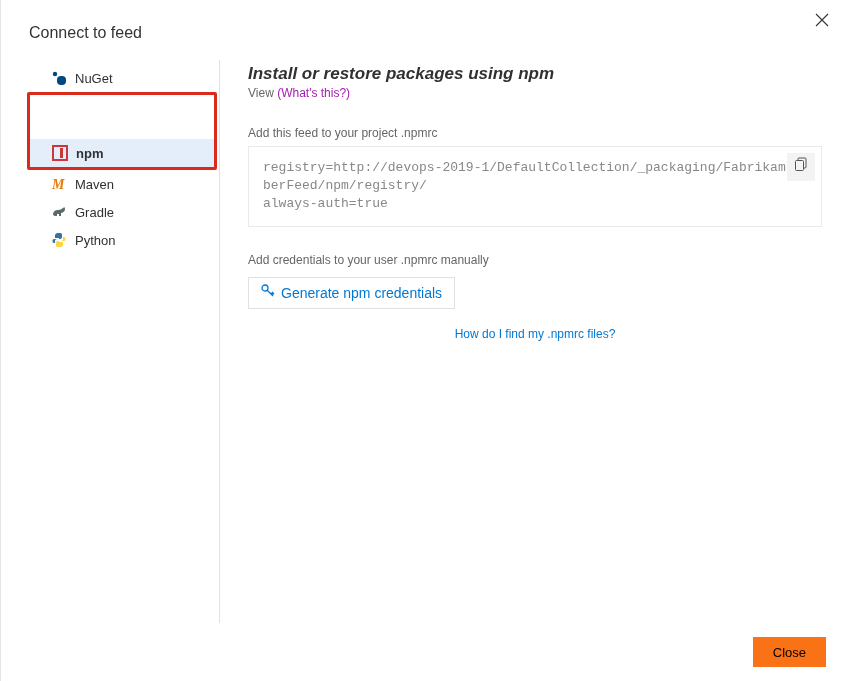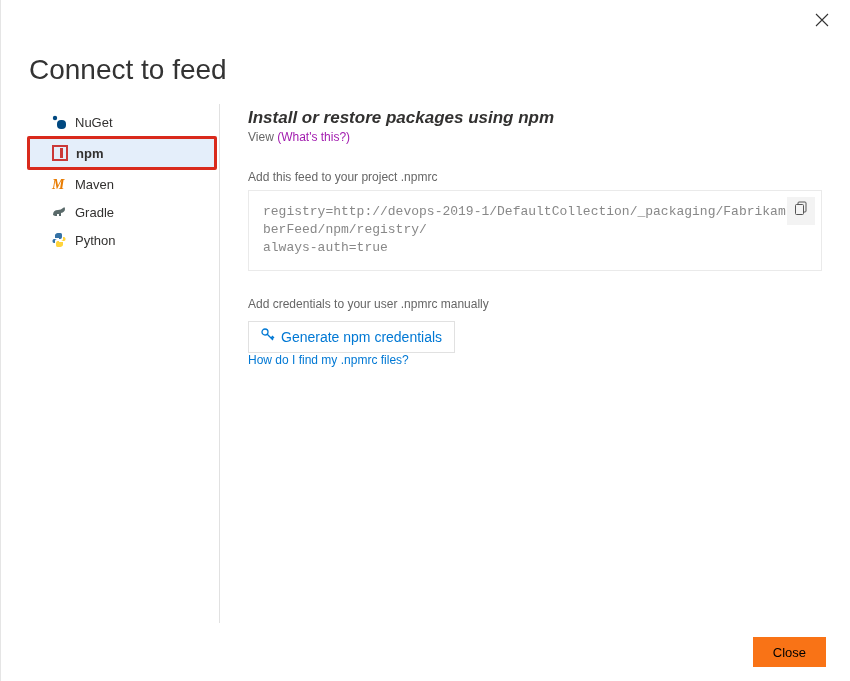--- a/index.html
+++ b/index.html
@@ -17,24 +17,23 @@
       display: flex;
       flex-direction: column;
       height: 100%;
       border-left: 1px solid #e5e5e5;
     }
     .panel-header {
       padding: 24px 28px 18px 28px;
       position: relative;
     }
     .panel-title {
-      font-size: 28px;
+      font-size: 16px;
       font-weight: 400;
       color: #333;
-      margin-top: 30px;
     }
     .close-x {
       position: absolute;
       top: 6px;
       right: 14px;
       width: 28px;
       height: 28px;
       display: flex;
       align-items: center;
       justify-content: center;
@@ -74,21 +73,21 @@
     .sidebar-item.selected {
       background: #e4eefa;
       font-weight: 600;
     }
     .highlight-wrap {
       position: relative;
       margin: 0 2px 0 26px;
       border: 3px solid #d92a1c;
       border-radius: 2px;
     }
-    .highlight-wrap .sidebar-item { padding-left: 24px; }
+    .highlight-wrap .sidebar-item { padding-left: 24px; margin-top: 44px; }
     .highlight-wrap .sidebar-item .icon { left: 22px; }
     .content {
       flex: 1;
       border-left: 1px solid #e1e1e1;
       padding: 4px 28px 0 28px;
       min-height: 520px;
     }
     .content h2 {
       font-size: 17px;
       font-weight: 600;
@@ -147,21 +146,22 @@
       border: 1px solid #e1e1e1;
       height: 32px;
       padding: 0 12px;
       font-size: 14px;
       color: #0078d4;
       cursor: pointer;
       gap: 6px;
     }
     .find-link {
       display: block;
-      text-align: left;
+      text-align: center;
+      margin-top: 18px;
       font-size: 12px;
       color: #0078d4;
       text-decoration: none;
     }
     .footer {
       height: 58px;
       display: flex;
       align-items: center;
       justify-content: flex-end;
       padding-right: 24px;

